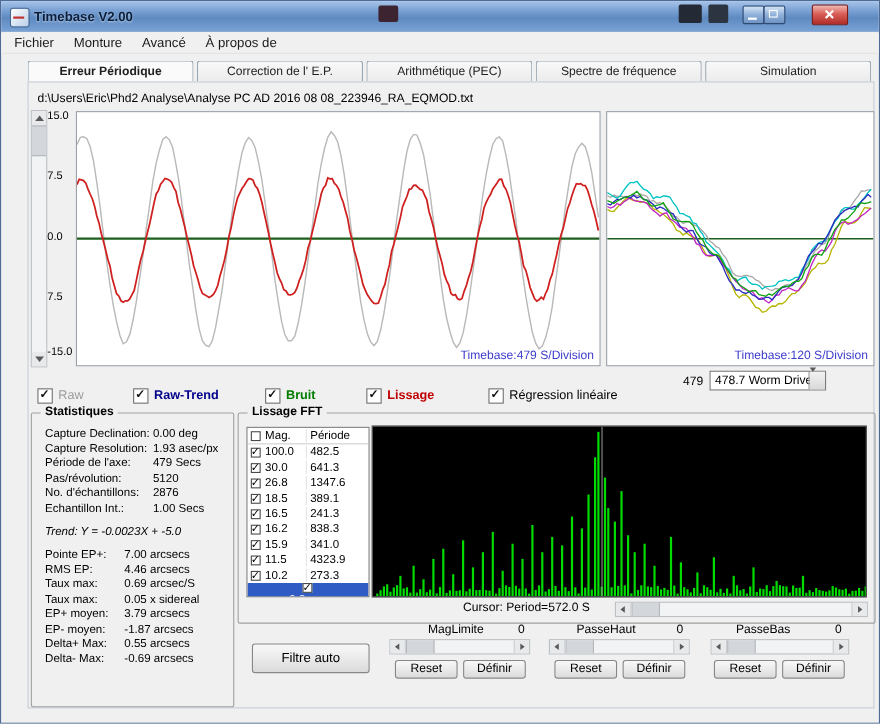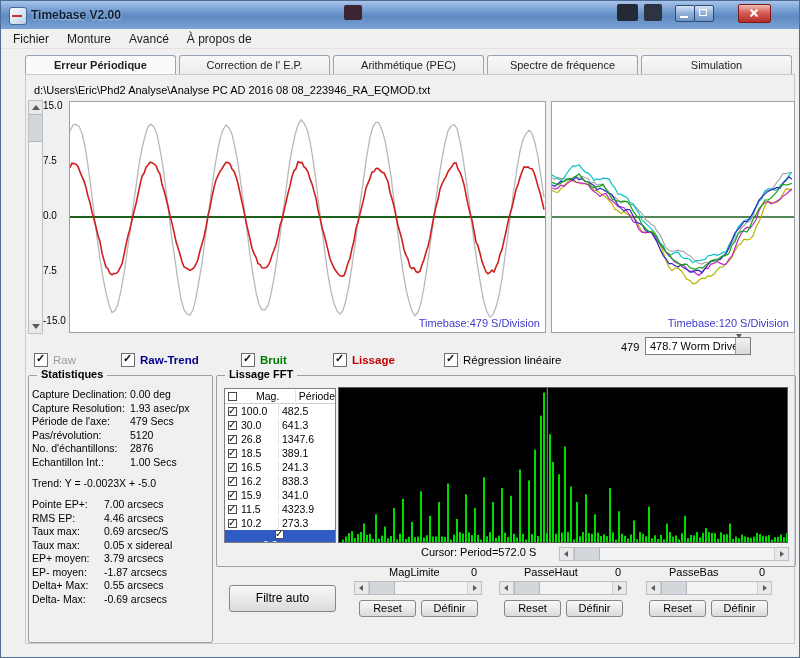--- a/index.html
+++ b/index.html
@@ -58,30 +58,30 @@
   .combo-btn{position:absolute;right:0;top:0;width:15px;height:100%;background:linear-gradient(#f2f2f2,#d8d8d8);border-left:1px solid #9a9a9a;box-sizing:border-box;}
   .combo-btn .tri-down{margin:6px auto 0;border-left-width:3px;border-right-width:3px;border-top-width:4px;}
   
   .toggle{position:absolute;top:352px;display:flex;align-items:center;gap:5px;font-size:11.5px;}
   .cbox{width:12px;height:12px;background:#fff;border:1px solid #6e6e6e;position:relative;flex:none;}
   .cbox::after{content:"✓";position:absolute;left:1px;top:-2px;font-size:11px;font-weight:bold;color:#111;}
   
   .groupbox{position:absolute;border:1px solid #9f9f9f;border-radius:2px;}
   .gtitle{position:absolute;top:-8px;left:8px;background:#f0f0f0;padding:0 4px;font-size:11px;font-weight:bold;color:#000;white-space:nowrap;}
   #statbox{left:27px;top:374px;width:183px;height:266px;}
-  .statcol{position:absolute;left:3px;top:12px;right:3px;}
+  .statcol{position:absolute;left:12px;top:12px;right:3px;}
   .srow{display:flex;height:13.5px;font-size:10.5px;line-height:13.5px;white-space:nowrap;}
   .srow .sl{flex:none;width:98px;}
   .block2 .sl{width:72px;}
-  .trendline{font-size:10.5px;margin:8px 0;height:13px;line-height:13px;}
+  .trendline{font-size:10.5px;margin:8px 0;height:13px;line-height:13px;font-style:italic;}
   #fftbox{left:215px;top:374px;width:578px;height:190px;}
   
   .ftable{position:absolute;left:223px;top:387px;width:112px;height:155px;background:#fff;border:1px solid #7f7f7f;box-sizing:border-box;overflow:hidden;}
   .frow{display:flex;align-items:center;height:14px;padding-left:3px;font-size:10.5px;}
-  .frow.fhead{border-bottom:1px solid #cfcfcf;gap:15px;}
+  .frow.fhead{border-bottom:1px solid #cfcfcf;}
   .fcb{flex:none;width:9px;height:9px;border:1px solid #4a4a4a;background:#fff;margin-right:4px;position:relative;box-sizing:border-box;}
   .fcb.checked::after{content:"✓";position:absolute;left:-1px;top:-3px;font-size:10px;color:#000;}
   .fmag{width:37px;}
   .fper{flex:1;border-left:1px solid #e4e4e4;padding-left:3px;}
   .frow.selected{background:#2f5cc4;color:#fff;flex-direction:column;}
   .frow.selected .fper{border-left-color:#2f5cc4;}
   .fftchart{position:absolute;left:337px;top:386px;width:450px;height:156px;background:#000;border:1px solid #5c5c5c;box-sizing:border-box;}
   .cursorlabel{position:absolute;left:420px;top:545px;font-size:11px;color:#000;}
   #fftscroll{left:558px;top:546px;width:230px;}
   

